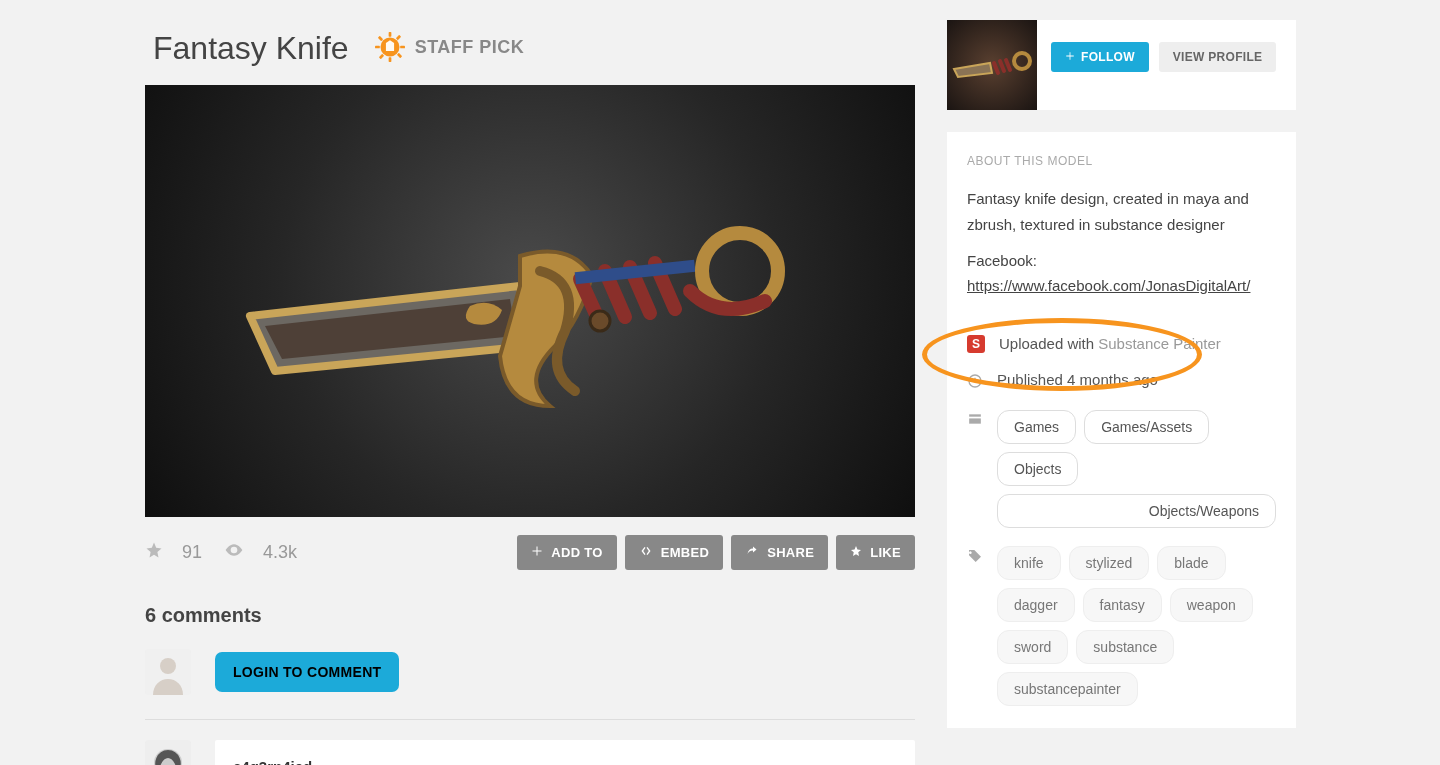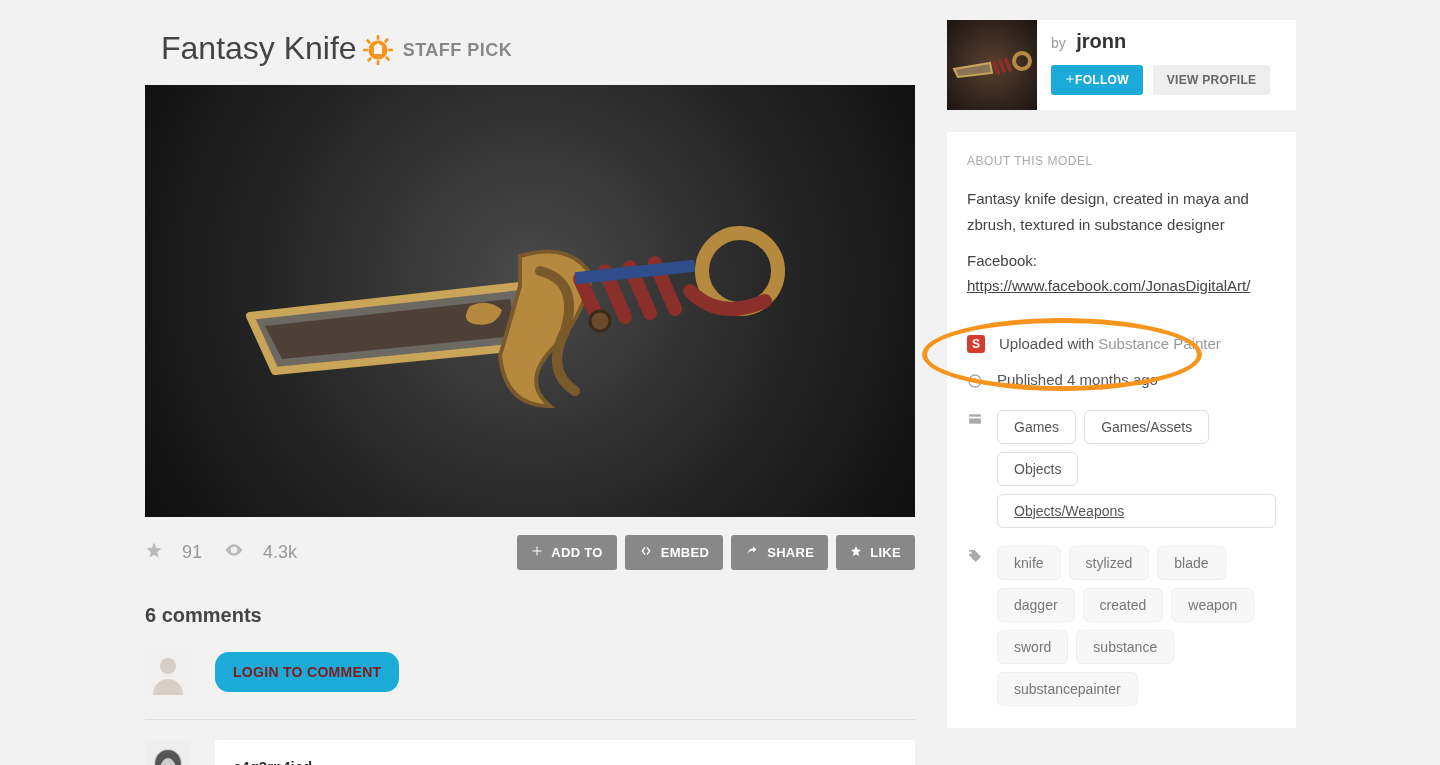--- a/index.html
+++ b/index.html
@@ -12,21 +12,21 @@
     overflow: hidden;
   }
   .page {
     display: flex;
     padding: 20px 145px 0 145px;
     gap: 32px;
   }
   .main-col { flex: 0 0 770px; }
   .side-col { flex: 0 0 349px; }
 
-  .title-row { display:flex; align-items:flex-end; gap:4px; margin: 10px 0 18px 16px; }
+  .title-row { display:flex; align-items:flex-start; gap:24px; margin: 10px 0 18px 8px; }
   .title { font-size: 32px; font-weight: 400; color:#444; }
   .staff-badge { display:flex; align-items:center; gap:8px; }
   .staff-badge svg { display:block; }
   .staff-text { font-size:18px; font-weight:700; letter-spacing: .5px; color:#888; }
 
   .viewer {
     width: 770px; height: 432px;
     background: radial-gradient(circle at 50% 45%, #4a4a4a 0%, #262626 55%, #0f0f0f 100%);
     display:flex; align-items:center; justify-content:center;
     position:relative;
@@ -43,21 +43,21 @@
   }
   .btn-gray svg { fill:#fff; }
 
   .comments-head { font-size:20px; font-weight:700; color:#444; margin-top:34px; margin-bottom:22px; }
   .comment-input-row { display:flex; align-items:center; gap:24px; margin-bottom:24px; }
   .avatar {
     width:46px; height:46px; border-radius:4px; overflow:hidden; flex-shrink:0;
     background:#eee; display:flex; align-items:center; justify-content:center;
   }
   .btn-blue {
-    background:#1caad9; color:#7f1d1d; border:none; border-radius:14px;
+    background:#1caad9; color:#000000; border:none; border-radius:7px;
     padding:12px 18px; font-size:14px; font-weight:700; letter-spacing:.3px; cursor:pointer;
   }
   .divider { height:1px; background:#ddd; margin: 0 0 20px 0; }
   .comment-row { display:flex; gap:24px; align-items:flex-start; }
   .comment-body { background:#fff; flex:1; padding:18px 18px 6px 18px; border-radius:2px; }
   .comment-user { font-weight:700; color:#333; font-size:15px; }
 
   
   .author-card { background:#fff; display:flex; }
   .author-thumb {
@@ -65,43 +65,43 @@
     background: radial-gradient(circle at 50% 50%, #5a4030, #1a1412);
     display:flex; align-items:center; justify-content:center;
   }
   .author-info { flex:1; padding:10px 14px; }
   .author-by { color:#999; font-size:14px; margin-right:6px; }
   .author-name { font-weight:700; color:#333; font-size:20px; }
   .author-btns { display:flex; gap:10px; margin-top:12px; }
   .btn-follow {
     background:#1caad9; color:#fff; border:none; border-radius:3px;
     padding:8px 14px; font-size:12px; font-weight:700; letter-spacing:.3px; cursor:pointer;
-    display:flex; align-items:center; 
+    display:flex; align-items:center; gap:6px;
   }
   .btn-outline {
     background:#eee; color:#666; border:none; border-radius:3px;
     padding:8px 14px; font-size:12px; font-weight:700; letter-spacing:.3px; cursor:pointer;
   }
 
   .about-card { background:#fff; margin-top:22px; padding:22px 20px; }
   .card-title { font-size:12px; font-weight:500; color:#aaa; letter-spacing:.5px; margin-bottom:18px; }
   .desc { font-size:15px; color:#444; line-height:1.7; margin-bottom:12px; }
   .links-line { font-size:15px; color:#444; line-height:1.65; }
   .links-line a { color:#444; }
 
   .meta-row { display:flex; align-items:flex-start; gap:14px; margin-top:18px; font-size:15px; color:#555; }
   .meta-row.first { margin-top:36px; }
   .meta-icon { width:16px; flex-shrink:0; color:#999; margin-top:2px; }
   .meta-text .muted { color:#999; }
   .chip-row { display:flex; flex-wrap:wrap; gap:8px; flex:1; }
   .chip {
-    border:1px solid #ddd; border-radius:6px; background:#fff;
+    border:1px solid #ddd; border-radius:12px; background:#fff;
     padding:8px 16px; font-size:14px; color:#555; cursor:pointer;
   }
-  .chip.wide { flex:1 0 100%; text-align:left;text-decoration:underline; }
+  .chip.wide { flex:1 0 100%; text-align:right; }
   .chip.tag { background:#f7f7f7; border-color:#eee; color:#777; }
 
   .circle-callout {
     position:absolute; border:5px solid #f7941e; border-radius:50%;
     width:280px; height:73px; pointer-events:none;
   }
 
   .substance-icon {
     width:18px; height:18px; background:#d63b2f; border-radius:3px;
     display:flex; align-items:center; justify-content:center; color:#fff; font-weight:700; font-size:12px;
@@ -245,24 +245,20 @@
           <path d="M4 24 L40 18 L42 28 L8 32 Z" fill="#8a7355" stroke="#c9a559" stroke-width="2"></path>
           <g stroke="#8a2f2a" stroke-width="4" stroke-linecap="round">
             <line x1="44" y1="18" x2="48" y2="28"></line>
               <line x1="50" y1="16" x2="54" y2="26"></line>
               <line x1="56" y1="15" x2="60" y2="25"></line>
           </g>
           <circle cx="72" cy="16" r="8" fill="none" stroke="#b58a3e" stroke-width="4"></circle>
         </svg>
       </div>
       <div class="author-info">
-        <div>
-          <span class="author-by">by</span>
-          <span class="author-name">jronn</span>
-        </div>
         <div class="author-btns">
           <button class="btn-follow">
             <span><svg width="10" height="10" viewBox="0 0 24 24" fill="#fff">
                   <path d="M11 3h2v8h8v2h-8v8h-2v-8H3v-2h8z"></path>
                 </svg></span>
             <span>FOLLOW</span>
           </button>
           <button class="btn-outline">VIEW PROFILE</button>
         </div>
       </div>
@@ -314,21 +310,21 @@
         <span class="meta-icon">
           <svg width="16" height="16" viewBox="0 0 24 24" fill="#aaa">
               <path d="M3 3h8l10 10-8 8L3 11V3zm4 4a2 2 0 100 .01z"></path>
             </svg>
         </span>
         <div class="chip-row" id="tags">
             <div class="chip tag">knife</div>
             <div class="chip tag">stylized</div>
             <div class="chip tag">blade</div>
             <div class="chip tag">dagger</div>
-            <div class="chip tag">created</div>
+            <div class="chip tag">fantasy</div>
             <div class="chip tag">weapon</div>
             <div class="chip tag">sword</div>
             <div class="chip tag">substance</div>
             <div class="chip tag">substancepainter</div>
           </div>
       </div>
 
     </div>
   </div>
 </div>

